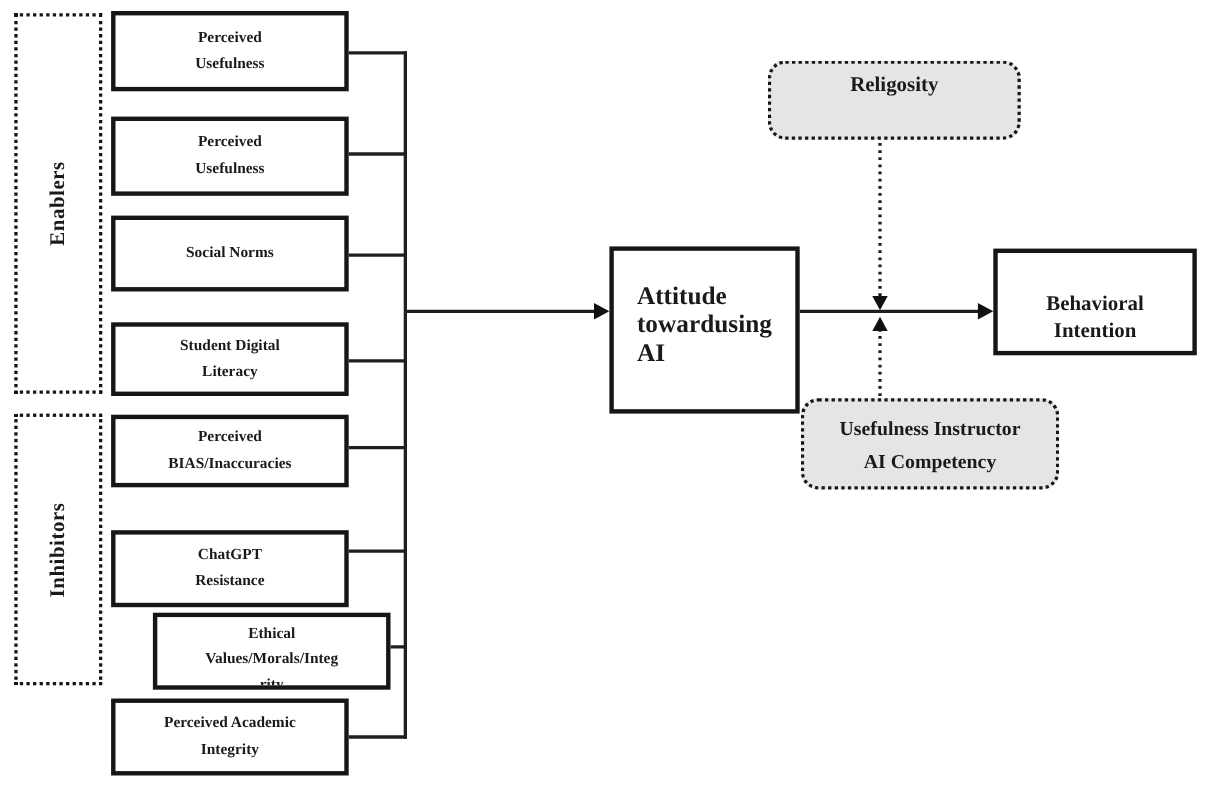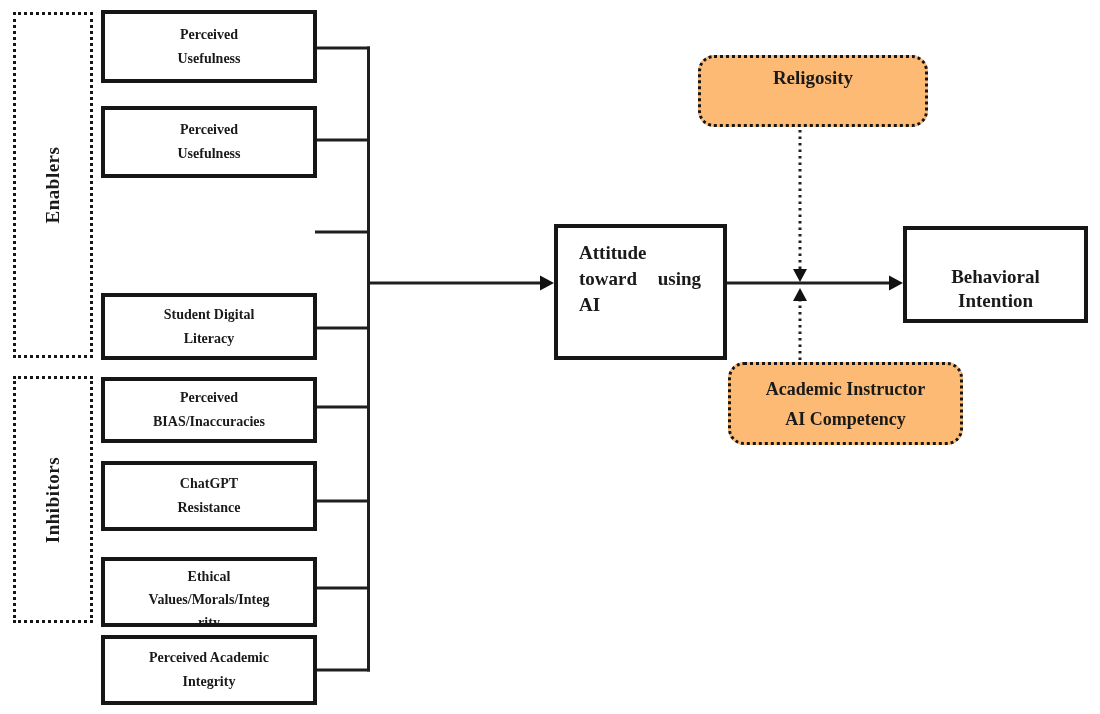--- a/index.html
+++ b/index.html
@@ -39,21 +39,21 @@
     transform:rotate(-90deg);
     white-space:nowrap;
     font-weight:bold;font-size:19px;
     letter-spacing:0.5px;
   }
   .dotted-round{
     position:absolute;
     box-sizing:border-box;
     border:3.5px dotted #161616;
     border-radius:16px;
-    background:#fdba74;
+    background:#e5e5e5;
     font-weight:bold;
     text-align:center;
   }
   .mediator-line{display:block;text-align:left;}
   .spread{display:flex;justify-content:space-between;}
   .tight{line-height:23px;}
 </style>
 </head>
 <body>
 
@@ -110,63 +110,66 @@
   <div class="box factor" style="top:10px;height:73px;">
     <div>Perceived</div>
     <div>Usefulness</div>
   </div>
 
   <div class="box factor" style="top:106px;height:72px;">
     <div>Perceived</div>
     <div>Usefulness</div>
   </div>
 
+  <div class="box factor" style="top:196px;height:69px;">
+    <div>Social Norms</div>
+  </div>
 
   <div class="box factor" style="top:293px;height:67px;">
     <div>Student Digital</div>
     <div>Literacy</div>
   </div>
 
   <div class="box factor" style="top:377px;height:66px;">
     <div>Perceived</div>
     <div>BIAS/Inaccuracies</div>
   </div>
 
-  <div class="box factor" style="top:461px;height:70px;">
+  <div class="box factor" style="top:482px;height:70px;">
     <div>ChatGPT</div>
     <div>Resistance</div>
   </div>
 
-  <div class="box factor tight" style="top:557px;height:70px;justify-content:flex-start;padding-top:4px;">
+  <div class="box factor tight" style="top:557px;height:70px;justify-content:flex-start;padding-top:4px;margin-left:38px;">
     <div>Ethical</div>
     <div>Values/Morals/Integ</div>
     <div>rity</div>
   </div>
 
   <div class="box factor" style="top:635px;height:70px;">
     <div>Perceived Academic</div>
     <div>Integrity</div>
   </div>
 
-  <div class="box" style="left:554px;top:224px;width:173px;height:136px;justify-content:flex-start;align-items:stretch;padding:12px 22px 0 21px;line-height:26px;font-size:19px;">
+  <div class="box" style="left:554px;top:224px;width:173px;height:152px;justify-content:flex-start;align-items:stretch;padding:28px 22px 0 21px;line-height:26px;font-size:23px;">
     <span class="mediator-line">Attitude</span>
     <span class="mediator-line spread">
       <span>toward</span>
       <span>using</span>
     </span>
     <span class="mediator-line">AI</span>
   </div>
 
   <div class="box" style="left:903px;top:226px;width:185px;height:97px;font-size:19px;padding-top:28px;">
     <div>Behavioral</div>
     <div>Intention</div>
   </div>
 
   <div class="dotted-round" style="left:698px;top:55px;width:230px;height:72px;font-size:19px;padding-top:9px;">
     <div>Religosity</div>
   </div>
 
   <div class="dotted-round" style="left:728px;top:362px;width:235px;height:83px;font-size:18px;line-height:30px;display:flex;flex-direction:column;justify-content:center;">
-    <div>Academic Instructor</div>
+    <div>Usefulness Instructor</div>
     <div>AI Competency</div>
   </div>
 
 </div>
 
 </body></html>

